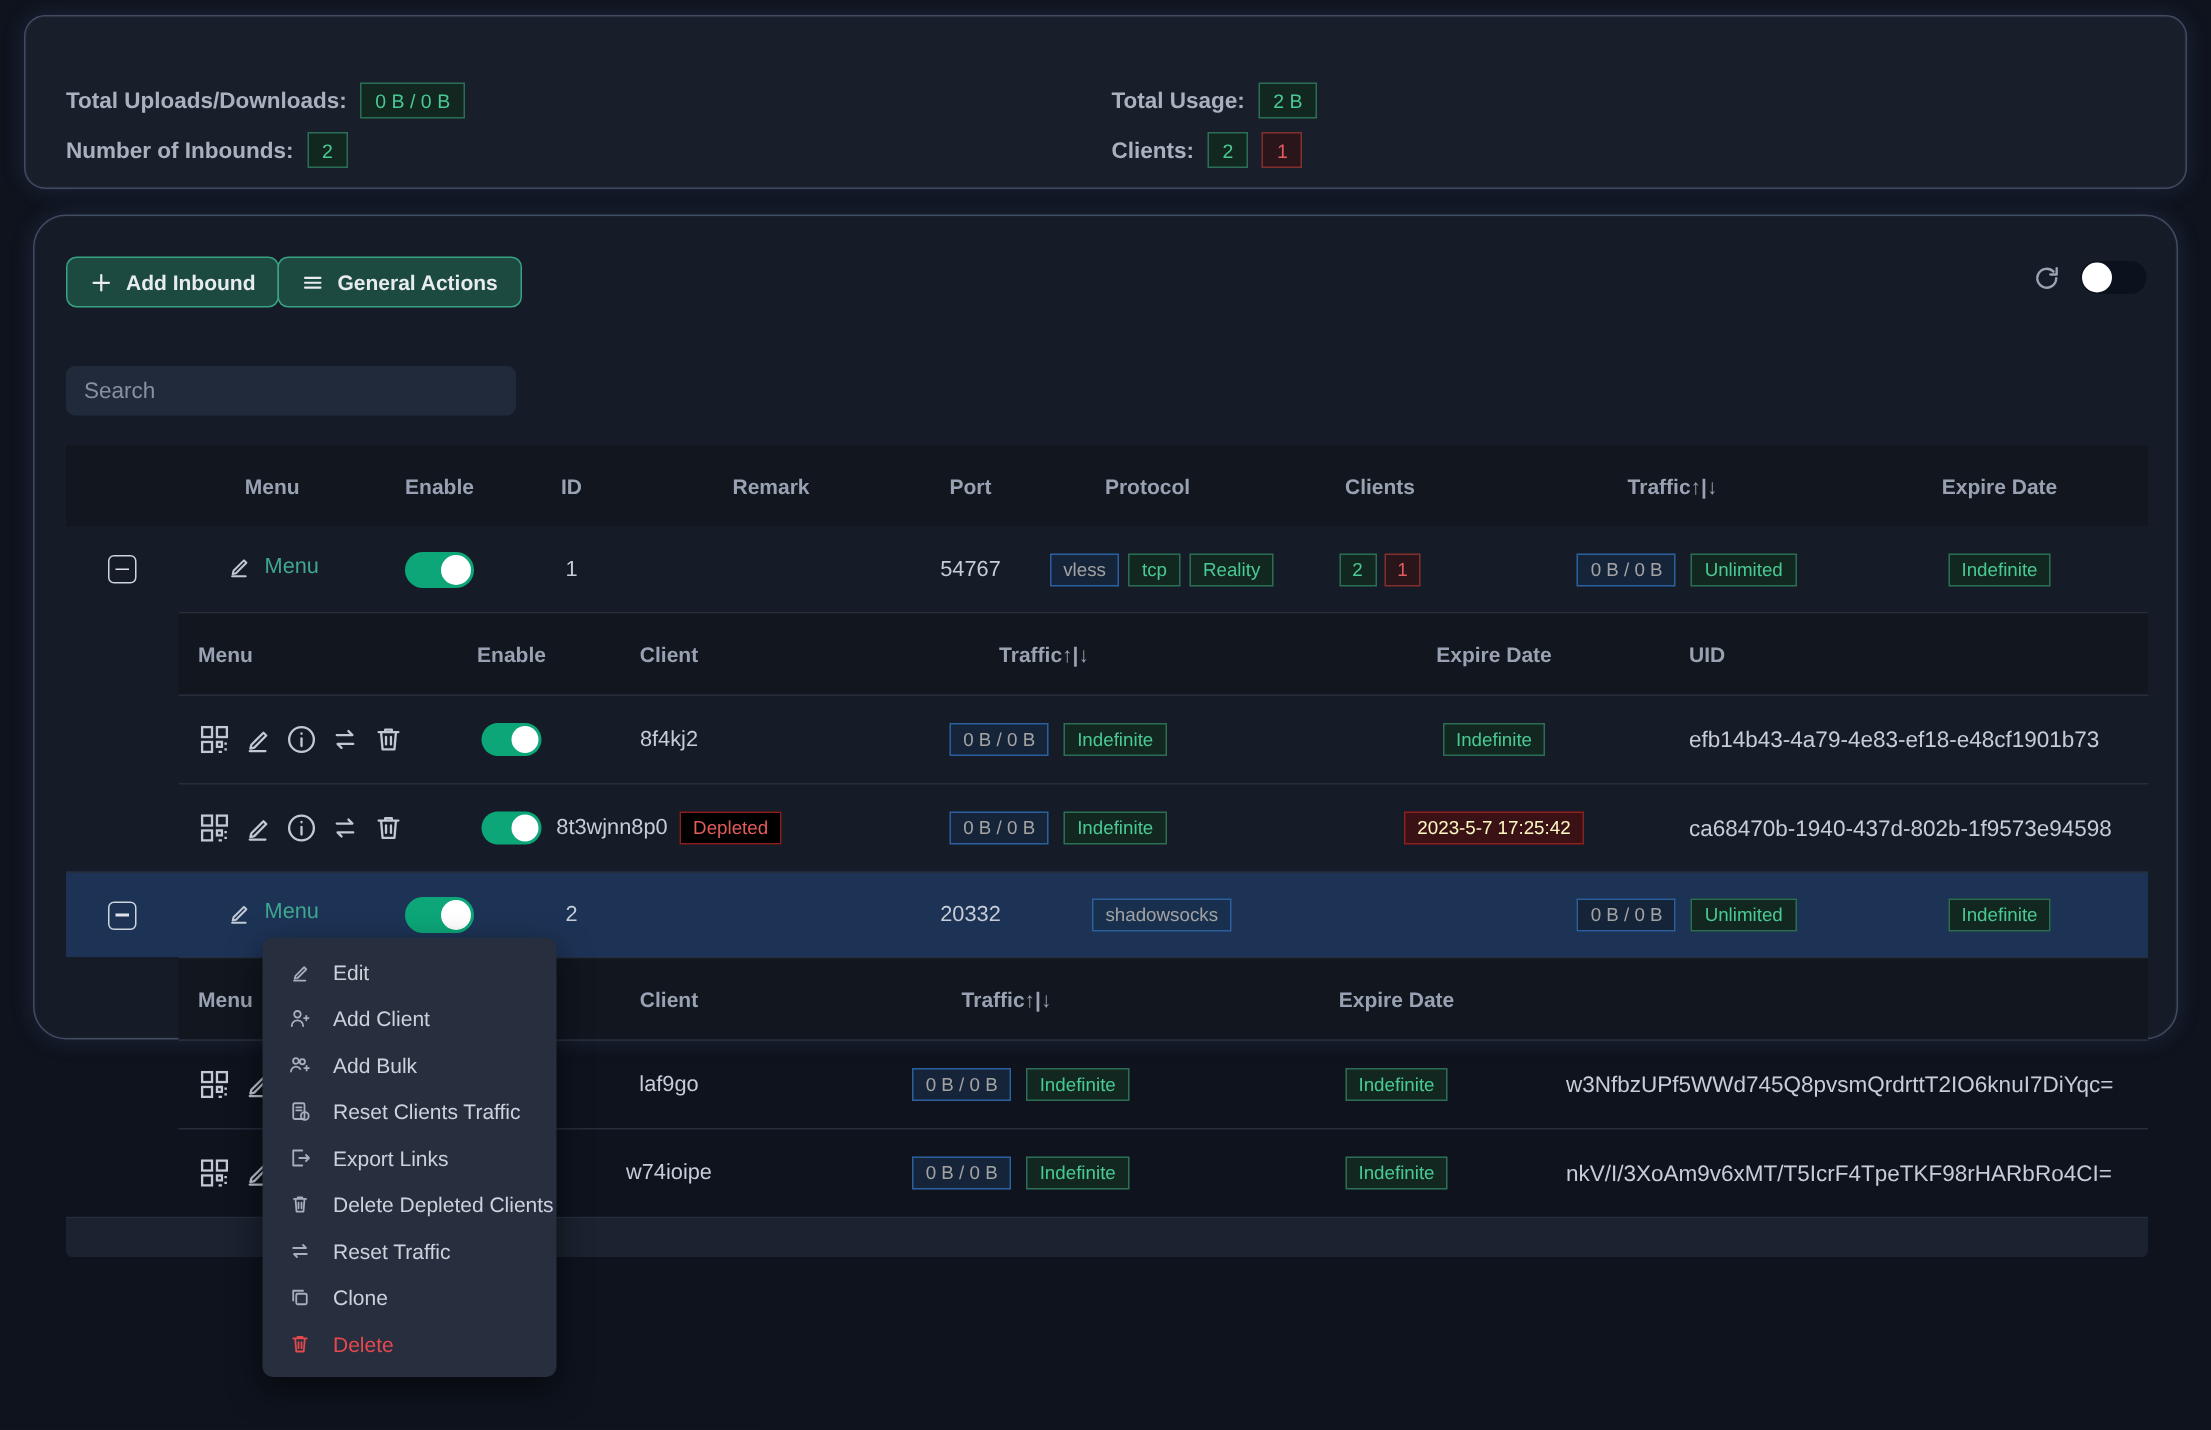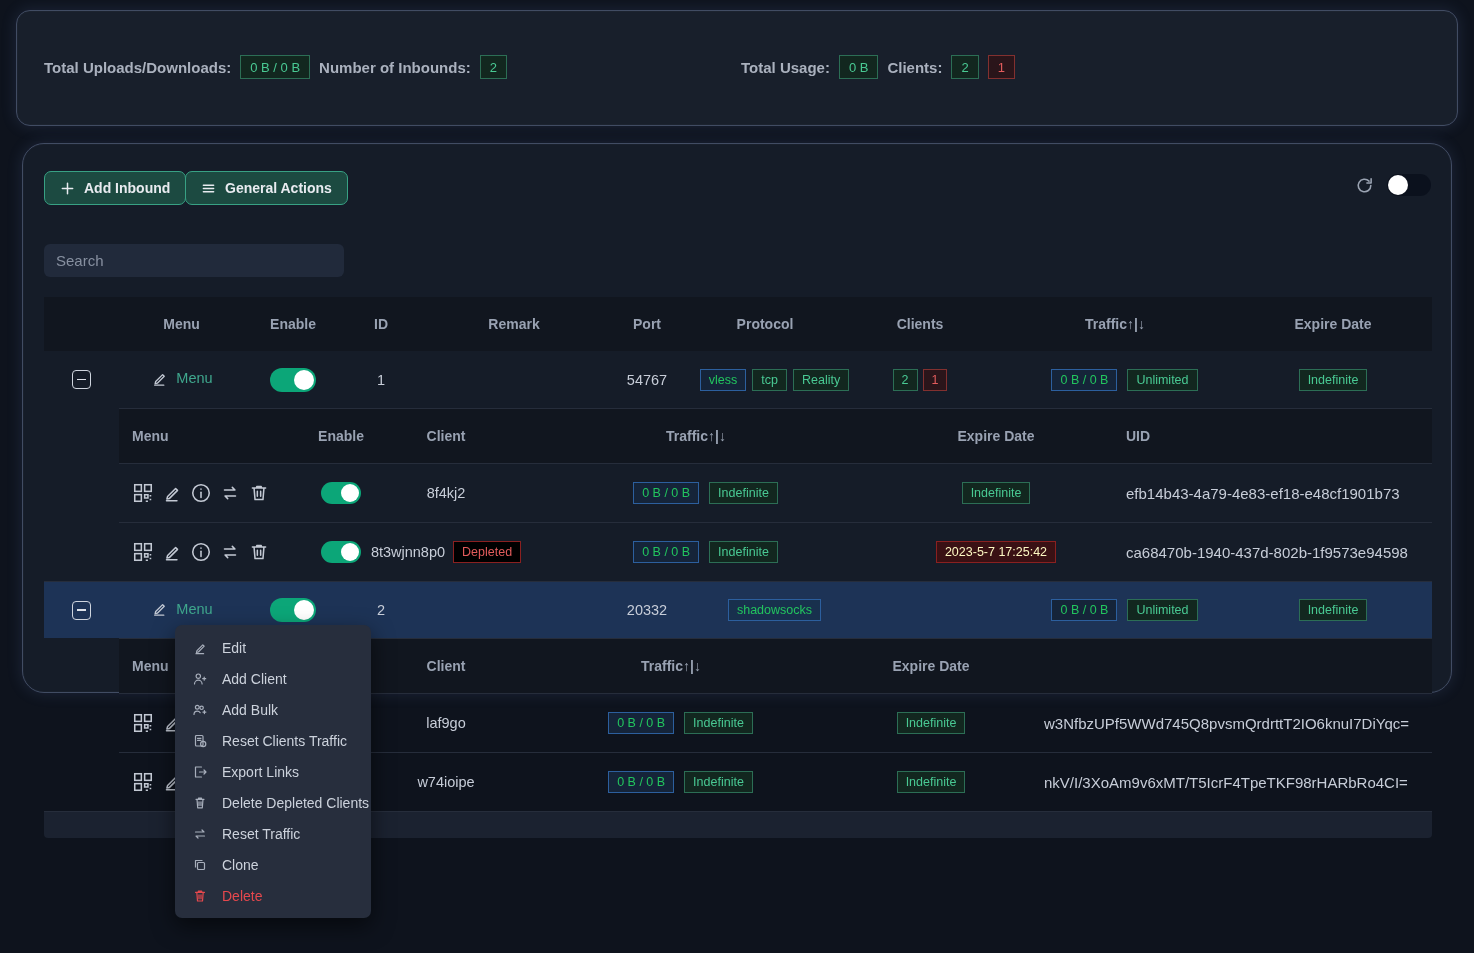--- a/index.html
+++ b/index.html
@@ -4,32 +4,32 @@
 <style>
   * { margin:0; padding:0; box-sizing:border-box; }
   html,body { background:#0e131d; }
   body { width:1474px; height:953px; font-family:"Liberation Sans", sans-serif; position:relative; overflow:hidden; color:#c7cdd8; }
 
   .card { position:absolute; background:#181f2b; border:1px solid #414c63; border-radius:14px;
           box-shadow:0 0 16px rgba(110,140,220,.16), inset 0 0 0 1px rgba(255,255,255,.02); }
   .stats-card { left:16px; top:10px; width:1442px; height:116px; }
   .main-card  { left:22px; top:143px; width:1430px; height:550px; border-radius:22px; background:#151c28; }
 
-  .stats-col { position:absolute; top:44px; display:flex; flex-direction:row; gap:9px;justify-content:flex-end; }
+  .stats-col { position:absolute; top:44px; display:flex; flex-direction:column; gap:9px;justify-content:flex-end; }
   .stats-col.left  { left:27px; }
   .stats-col.right { left:724px; }
   .stat-row { display:flex; align-items:center; gap:9px; height:24px; }
   .stat-label { font-size:15px; font-weight:700; color:#aab1be; }
 
   .tag { display:inline-flex; align-items:center; height:24px; padding:0 9px; border-radius:0;
          font-size:13px; border:1px solid; white-space:nowrap; }
   .tag-sm { height:22px; font-size:12.5px; padding:0 8px; }
   .tag-green { color:#49c993; border-color:#2c6e55; background:#12271f; }
   .tag-red   { color:#e25c5c; border-color:#82302f; background:#2a151a; }
-  .tag-blue  { color:#22c55e; border-color:#2c5f9e; background:#152439;margin-left:19px; }
+  .tag-blue  { color:#a3a3a3; border-color:#2c5f9e; background:#152439;margin-left:19px; }
   .tag-redfill { color:#fef9c3; border-color:#8a2020; background:#3a1114; }
 
   .btn { position:absolute; top:27px; height:34px; display:inline-flex; align-items:center; gap:9px;
          padding:0 15px; background:#1c4a41; border:1px solid #38a184; border-radius:7px;
          color:#e8ebf0; font-size:14px; font-weight:600; cursor:pointer; }
   .btn svg { display:block; }
 
   .top-right { position:absolute; top:30px; right:20px; display:flex; align-items:center; gap:12px; }
   .switch-off { position:relative; width:44px; height:22px; border-radius:11px; background:#0b111d; cursor:pointer; }
   .switch-off .knob { position:absolute; left:1px; top:1px; width:20px; height:20px; border-radius:50%; background:#fff; }
@@ -90,21 +90,21 @@
       <span class="tag tag-green">0 B / 0 B</span>
     </div>
     <div class="stat-row">
       <span class="stat-label">Number of Inbounds:</span>
       <span class="tag tag-green">2</span>
     </div>
   </div>
   <div class="stats-col right">
     <div class="stat-row">
       <span class="stat-label">Total Usage:</span>
-      <span class="tag tag-green">0 B</span>
+      <span class="tag tag-green">2 B</span>
     </div>
     <div class="stat-row">
       <span class="stat-label">Clients:</span>
       <span class="tag tag-green">2</span>
       <span class="tag tag-red">1</span>
     </div>
   </div>
 </div>
 
 <div class="card main-card">

